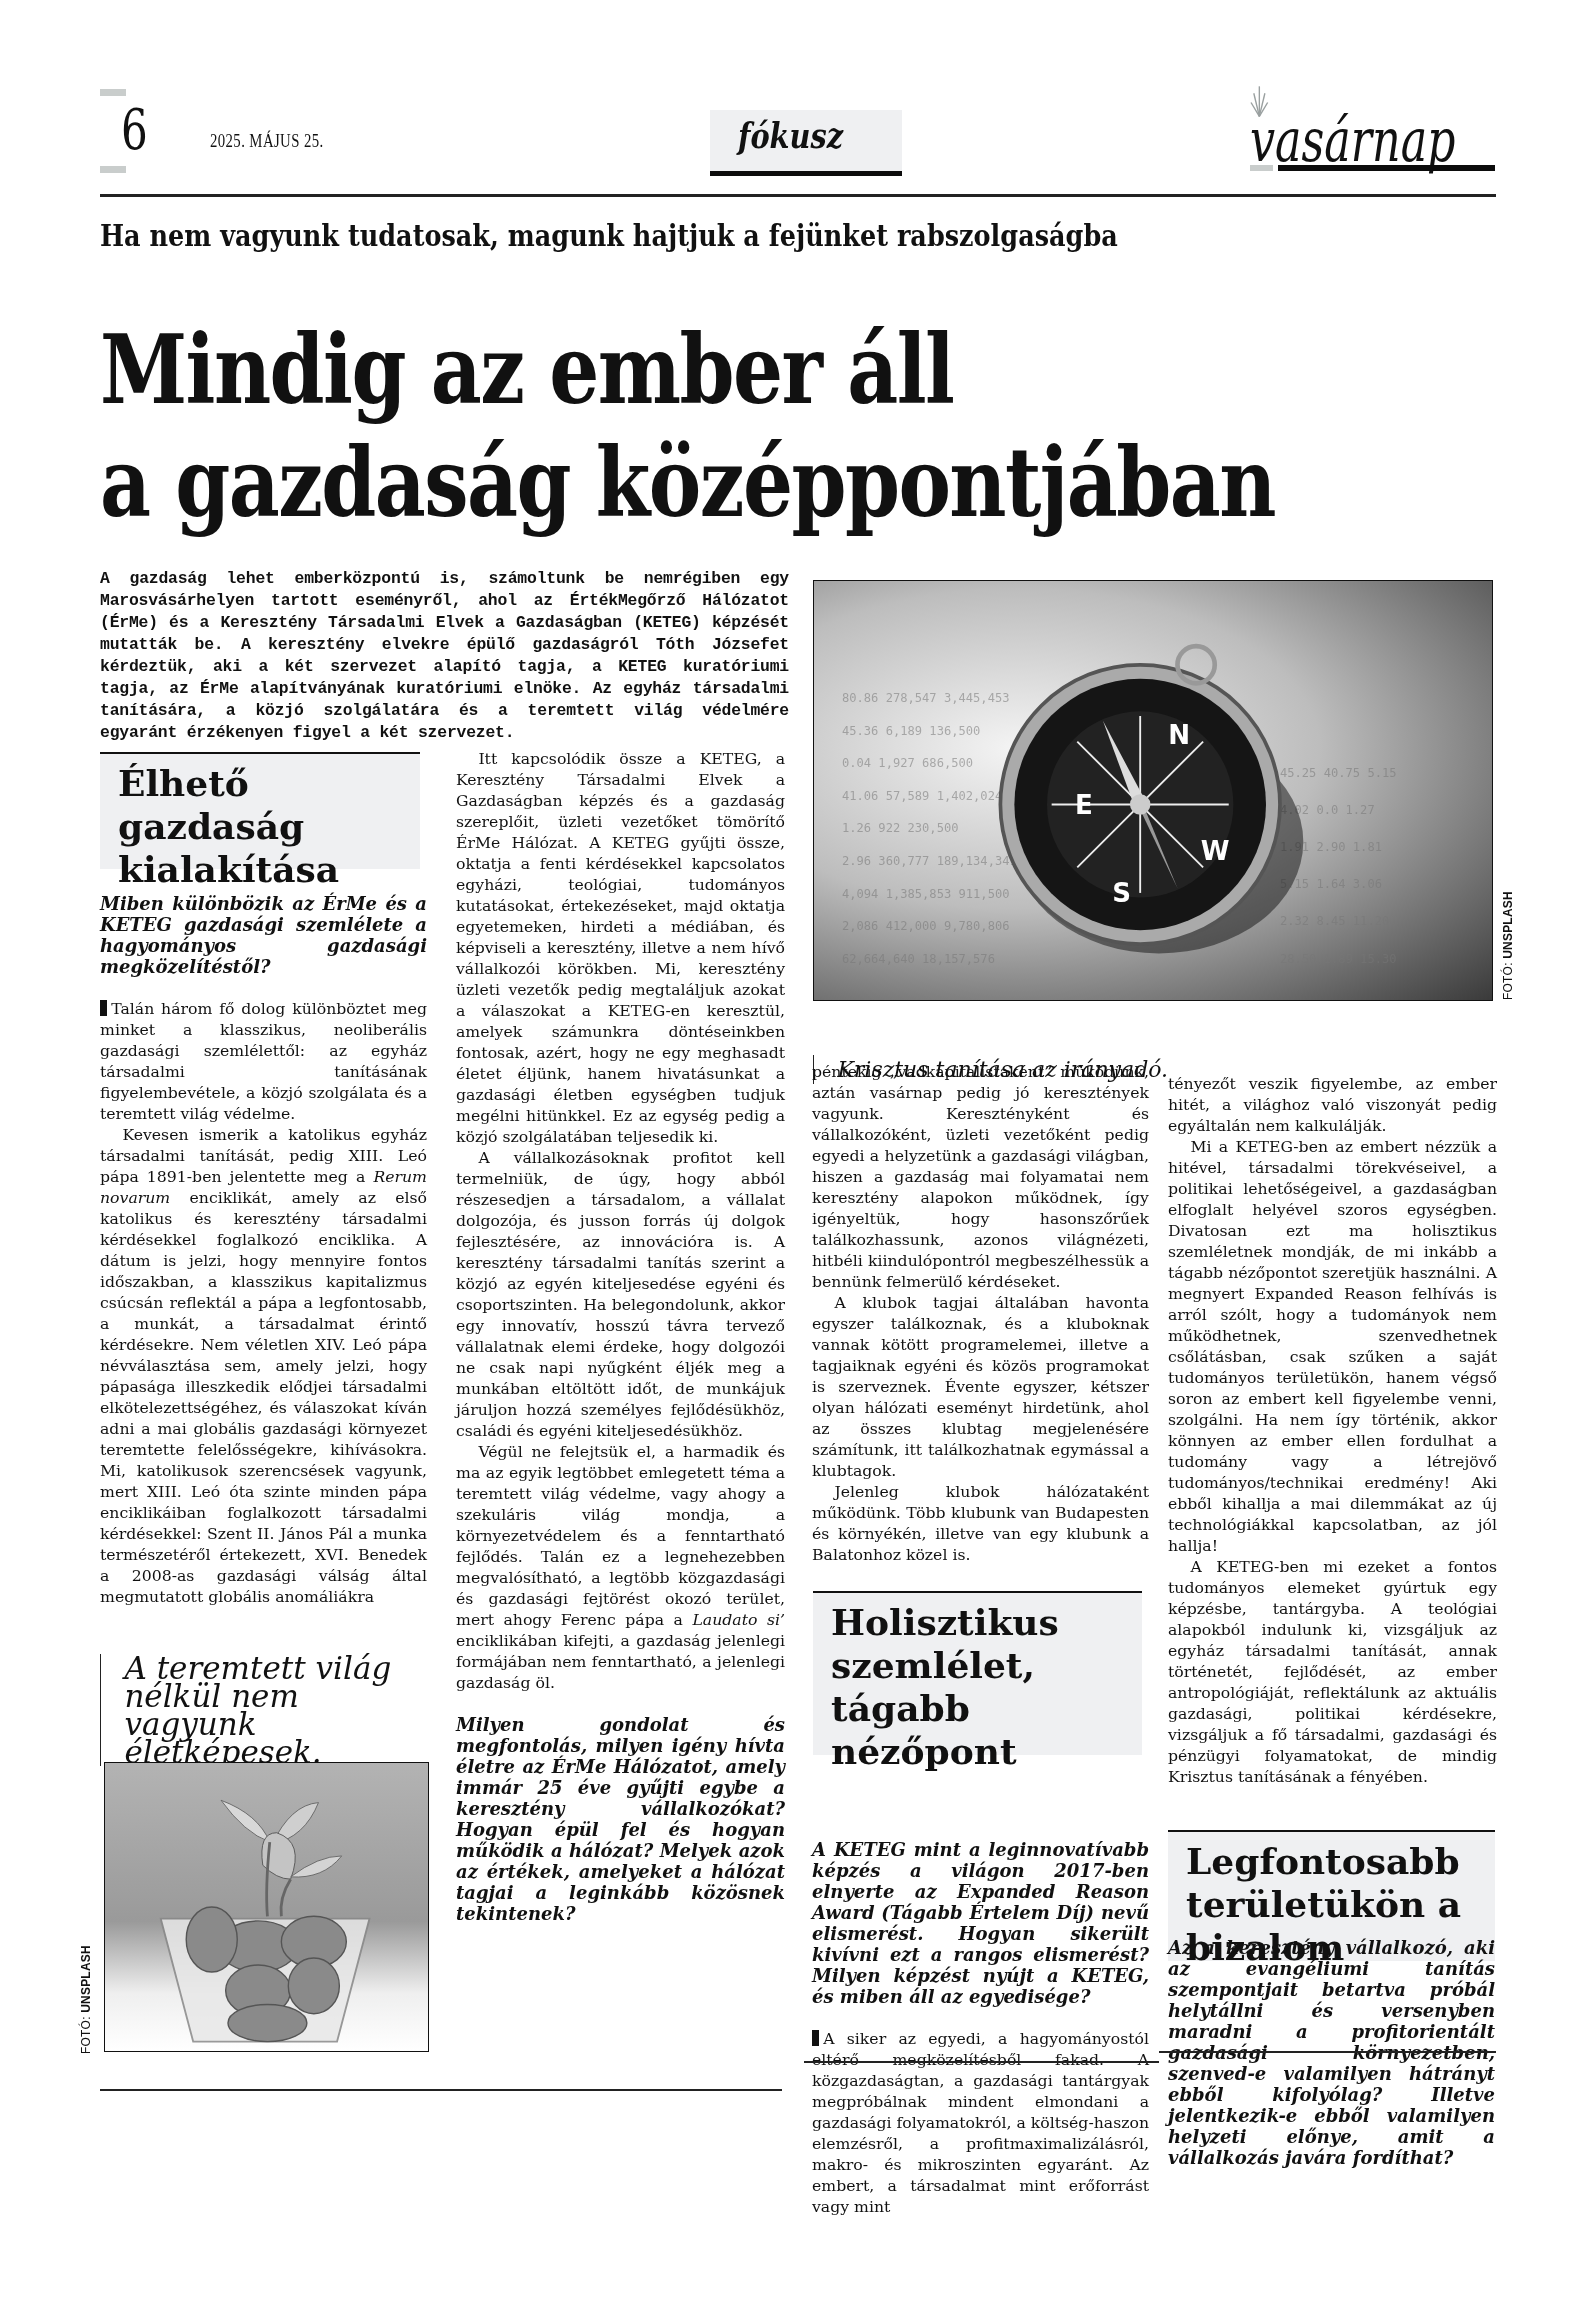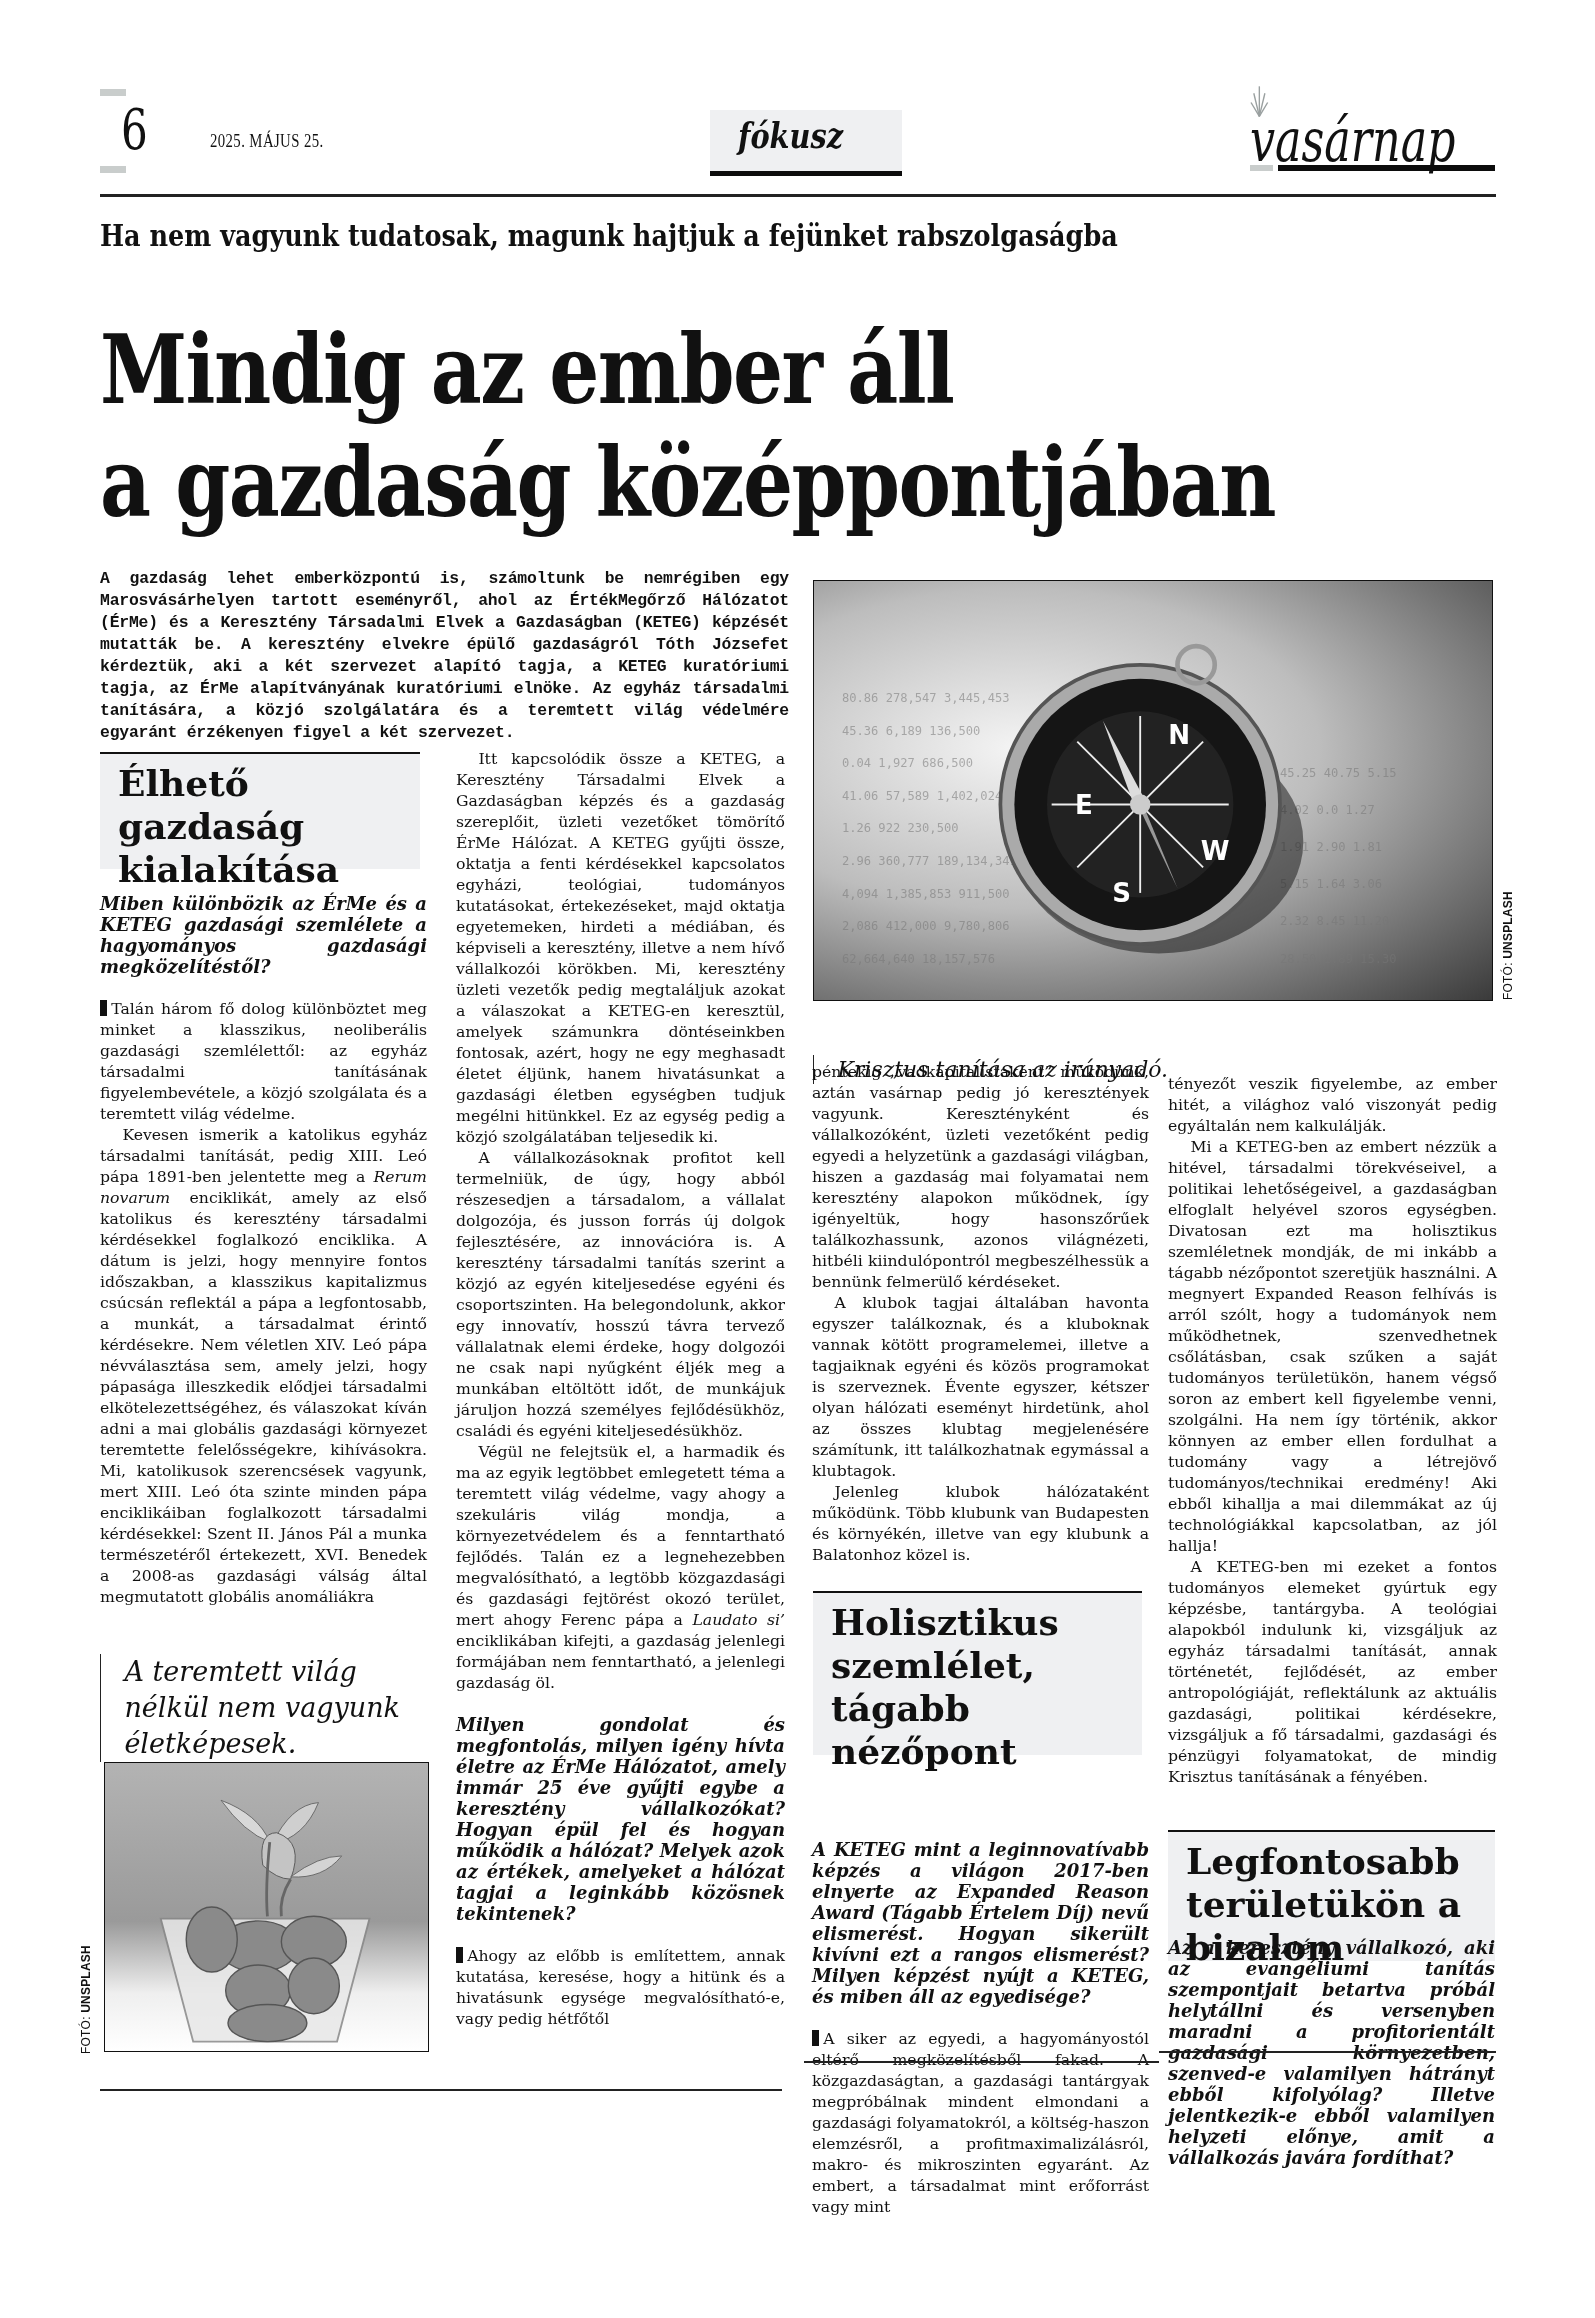--- a/index.html
+++ b/index.html
@@ -26,21 +26,21 @@
   
   .col { position:absolute; font-family:"DejaVu Serif", serif; font-size:15.7px; line-height:21px; text-align:justify; hyphens:manual; }
   .col p { margin:0; text-indent:0; }
   .col p.ind { text-indent:22.4px; }
   .col .q { font-style:italic; font-weight:bold; font-size:18px; line-height:21px; margin:0; }
   .col .gap { height:21px; }
   .bullet { display:inline-block; width:6.5px; height:16px; background:#111; vertical-align:-1.9px; margin-right:4.7px; }
 
   .subhead { position:absolute; background:#eff0f2; border-top:2.8px solid #111; box-sizing:border-box; padding:8.4px 10.3px 0 18px; font-family:"DejaVu Serif", serif; font-weight:bold; font-size:36px; line-height:43px; }
 
-  .pullquote { position:absolute; border-left:1.9px solid #222; padding-left:21px; font-family:"DejaVu Serif", serif; font-style:italic; font-size:27px; line-height:36px; }
+  .pullquote { position:absolute; border-left:1.9px solid #222; padding-left:21px; font-family:"DejaVu Serif", serif; font-style:italic; font-size:31px; line-height:28px; }
 
   .photo { position:absolute; border:1.9px solid #111; box-sizing:border-box; overflow:hidden; }
   .credit { position:absolute; font-family:"Liberation Sans", sans-serif; font-size:12px; transform:rotate(-90deg); transform-origin:left top; white-space:nowrap; letter-spacing:0.2px; }
   .credit b { font-weight:bold; }
   .bottomrule { position:absolute; height:1.9px; background:#222; }
 </style>
 </head>
 <body>
 
 <div class="pgbar" style="top:89px;"></div>
@@ -159,21 +159,20 @@
 </div>
 <div class="bottomrule" style="left:100px; top:2089px; width:682px;"></div>
 
 <div class="col" style="left:456px; top:748px; width:329px;">
   <p class="ind">Itt kapcsolódik össze a KETEG, a Keresztény Társadalmi Elvek a Gazdaságban képzés és a gazdaság szereplőit, üzleti vezetőket tömörítő ÉrMe Hálózat. A KETEG gyűjti össze, oktatja a fenti kérdésekkel kapcsolatos egyházi, teológiai, tudományos kutatásokat, értekezéseket, majd oktatja egyetemeken, hirdeti a médiában, és képviseli a keresztény, illetve a nem hívő vállalkozói körökben. Mi, keresztény üzleti vezetők pedig megtaláljuk azokat a válaszokat a KETEG-en keresztül, amelyek számunkra döntéseinkben fontosak, azért, hogy ne egy meghasadt életet éljünk, hanem hivatásunkat a gazdasági életben egységben tudjuk megélni hitünkkel. Ez az egység pedig a közjó szolgálatában teljesedik ki.</p>
   <p class="ind">A vállalkozásoknak profitot kell termelniük, de úgy, hogy abból részesedjen a társadalom, a vállalat dolgozója, és jusson forrás új dolgok fejlesztésére, az innovációra is. A keresztény társadalmi tanítás szerint a közjó az egyén kiteljesedése egyéni és csoportszinten. Ha belegondolunk, akkor egy innovatív, hosszú távra tervező vállalatnak elemi érdeke, hogy dolgozói ne csak napi nyűgként éljék meg a munkában eltöltött időt, de munkájuk járuljon hozzá személyes fejlődésükhöz, családi és egyéni kiteljesedésükhöz.</p>
   <p class="ind"><span>Végül ne felejtsük el, a harmadik és ma az egyik legtöbbet emlegetett téma a teremtett világ védelme, vagy ahogy a szekuláris világ mondja, a környezetvédelem és a fenntartható fejlődés. Talán ez a legnehezebben megvalósítható, a legtöbb közgazdasági és gazdasági fejtörést okozó terület, mert ahogy Ferenc pápa a </span><i>Laudato si’</i><span> enciklikában kifejti, a gazdaság jelenlegi formájában nem fenntartható, a jelenlegi gazdaság öl.</span></p>
   <div class="gap"></div>
   <p class="q">Milyen gondolat és megfontolás, milyen igény hívta életre az ÉrMe Hálózatot, amely immár 25 éve gyűjti egybe a keresztény vállalkozókat? Hogyan épül fel és hogyan működik a hálózat? Melyek azok az értékek, amelyeket a hálózat tagjai a leginkább közösnek tekintenek?</p>
   <div class="gap"></div>
-  <p><span class="bullet"></span><span>Ahogy az előbb is említettem, annak kutatása, keresése, hogy a hitünk és a hivatásunk egysége megvalósítható-e, vagy pedig hétfőtől</span></p>
 </div>
 
 <div class="col" style="left:812px; top:1061px; width:337px;">
   <p>péntekig „vadkapitalistaként” működünk, aztán vasárnap pedig jó keresztények vagyunk. Keresztényként és vállalkozóként, üzleti vezetőként pedig egyedi a helyzetünk a gazdasági világban, hiszen a gazdaság mai folyamatai nem keresztény alapokon működnek, így igényeltük, hogy hasonszőrűek találkozhassunk, azonos világnézeti, hitbéli kiindulópontról megbeszélhessük a bennünk felmerülő kérdéseket.</p>
   <p class="ind">A klubok tagjai általában havonta egyszer találkoznak, és a kluboknak vannak kötött programelemei, illetve a tagjaiknak egyéni és közös programokat is szerveznek. Évente egyszer, kétszer olyan hálózati eseményt hirdetünk, ahol az összes klubtag megjelenésére számítunk, itt találkozhatnak egymással a klubtagok.</p>
   <p class="ind">Jelenleg klubok hálózataként működünk. Több klubunk van Budapesten és környékén, illetve van egy klubunk a Balatonhoz közel is.</p>
 </div>
 
 <div class="subhead" style="left:813px; top:1591px; width:329px; height:164px;">Holisztikus szemlélet, tágabb nézőpont</div>
 

